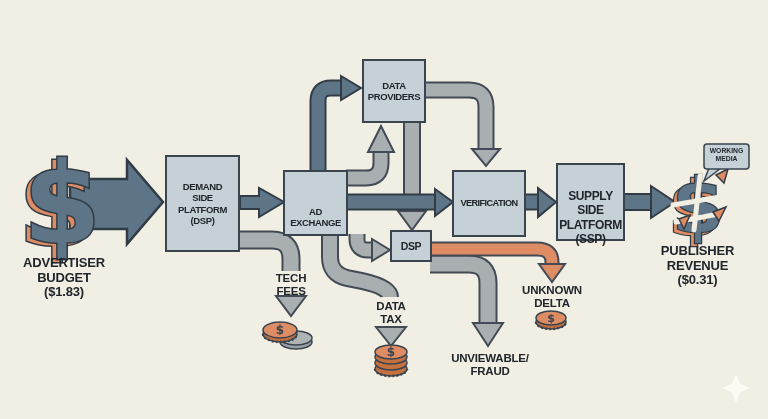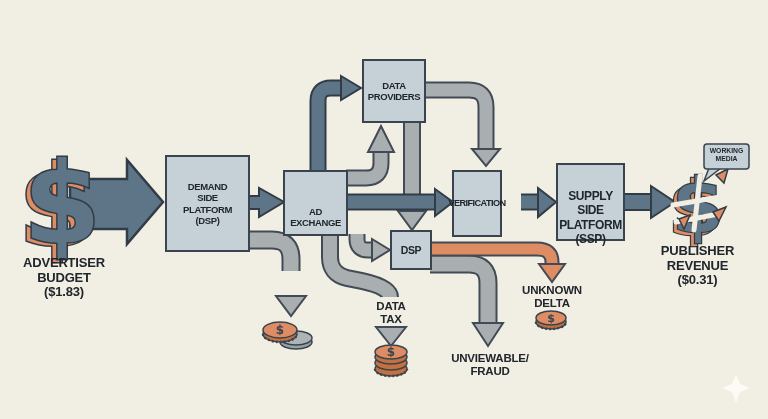--- a/index.html
+++ b/index.html
@@ -135,53 +135,55 @@
     <g>
       <ellipse cx="551" cy="322" rx="15" ry="7" fill="#c4703f" stroke="#39444f" stroke-width="1.5"></ellipse>
       <path d="M 536 322 A 15 7 0 0 0 566 322" fill="none" stroke="#39444f" stroke-width="2.5" stroke-dasharray="1.8 2.2"></path>
       <ellipse cx="551" cy="318" rx="15" ry="7" fill="#dd8c63" stroke="#39444f" stroke-width="1.5"></ellipse>
       <text class="coin-glyph" x="551" y="322" font-size="11" text-anchor="middle" fill="#39444f">$</text>
     </g>
 
     <polygon points="736,374 740,384 750,388 740,392 736,403 732,392 722,388 732,384" fill="#fdfcf6" opacity="0.92"></polygon>
   </svg>
 
-  <div class="node" style="left:165px;top:155px;width:85px;height:97px;">
+  <div class="node" style="left:165px;top:155px;width:75px;height:97px;">
     <span style="font-size:9.5px;">DEMAND
 SIDE
 PLATFORM
 (DSP)</span>
   </div>
   <div class="node" style="left:283px;top:170px;width:65px;height:66px;">
     <span style="font-size:9.5px;margin-top:28px;">AD
 EXCHANGE</span>
   </div>
   <div class="node" style="left:362px;top:59px;width:64px;height:64px;">
     <span style="font-size:9.5px;">DATA
 PROVIDERS</span>
   </div>
-  <div class="node" style="left:452px;top:170px;width:50px;height:67px;">
+  <div class="node" style="left:452px;top:170px;width:74px;height:67px;">
     <span style="font-size:9.2px;letter-spacing:-0.6px;">VERIFICATION</span>
   </div>
   <div class="node" style="left:556px;top:163px;width:69px;height:78px;">
     <span style="font-size:12px;margin-top:31px;">SUPPLY
 SIDE
 PLATFORM
 (SSP)</span>
   </div>
-  <div class="node" style="left:390px;top:230px;width:42px;height:40px;">
+  <div class="node" style="left:390px;top:230px;width:42px;height:32px;">
     <span style="font-size:10.5px;">DSP</span>
   </div>
 
   <div class="lbl endpoint-lbl" style="left:8px;top:256px;width:112px;">ADVERTISER
 BUDGET
 ($1.83)</div>
   <div class="lbl endpoint-lbl" style="left:645px;top:244px;width:105px;">PUBLISHER
 REVENUE
 ($0.31)</div>
+  <div class="lbl leak-lbl" style="left:261px;top:272px;width:60px;">TECH
+FEES</div>
   <div class="lbl leak-lbl" style="left:361px;top:300px;width:60px;">DATA
 TAX</div>
   <div class="lbl leak-lbl" style="left:512px;top:284px;width:80px;">UNKNOWN
 DELTA</div>
   <div class="lbl leak-lbl" style="left:438px;top:352px;width:104px;">UNVIEWABLE/
 FRAUD</div>
   <div class="lbl bubble-lbl" style="left:704px;top:147px;width:45px;">WORKING
 MEDIA</div>
 
 </div>

